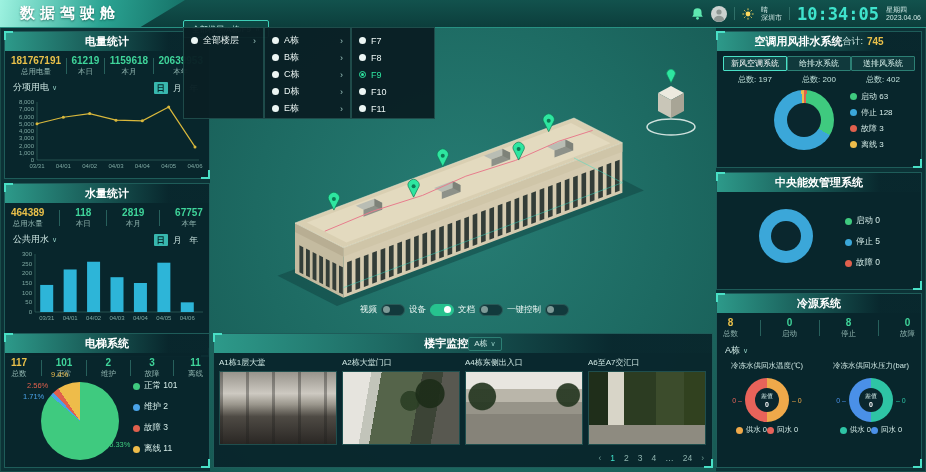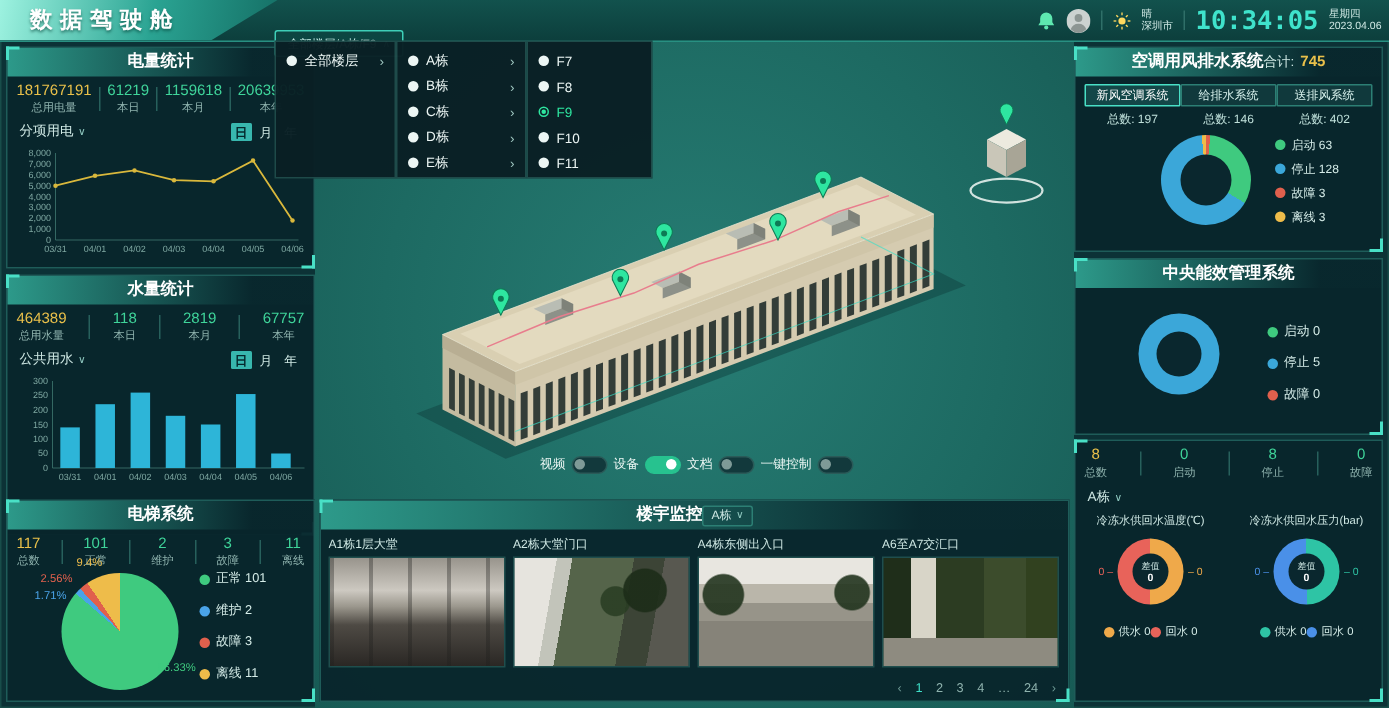--- a/index.html
+++ b/index.html
@@ -45,21 +45,21 @@
   #p-elec{left:4px;top:31px;width:206px;height:148px}
   #p-water{left:4px;top:183px;width:206px;height:174px}
   #p-elev{left:4px;top:333px;width:206px;height:135px}
   #p-hvac{left:716px;top:31px;width:206px;height:137px}
   #p-energy{left:716px;top:172px;width:206px;height:118px}
   #p-cool{left:716px;top:293px;width:206px;height:175px}
   #p-cam{left:213px;top:333px;width:500px;height:135px}
   
   .stats{display:flex;align-items:center;justify-content:space-between;padding:4px 6px 2px}
   .stat{text-align:center}
-  .stat-v{font-size:10px;font-weight:normal;letter-spacing:0}
+  .stat-v{font-size:10px;font-weight:bold;letter-spacing:0}
   .stat-v.y{color:#e9c04a}.stat-v.g{color:#3fd49a}
   .stat-l{font-size:7.5px;color:#8fb3ae;margin-top:1px}
   .stat-sep{width:1px;height:16px;background:#27605c}
   .subrow{display:flex;justify-content:space-between;align-items:center;padding:2px 8px;font-size:9px;color:#cfe8e4}
   .dd{display:flex;gap:3px;align-items:center;cursor:pointer}
   .tabs{display:flex;gap:2px}
   .tab{font-size:8.5px;color:#cfe8e4;padding:0 3px;line-height:12px;cursor:pointer}
   .tab.on{background:#38b7ae;color:#04282c;font-weight:bold;border-radius:1px}
   .chart{display:block;margin:0 auto}
   
@@ -92,21 +92,21 @@
   .cool-dd{padding:3px 8px 0;font-size:9px;color:#cfe8e4;display:flex;gap:3px;align-items:center;cursor:pointer}
   .gauges{display:flex;justify-content:space-between;padding:0 2px}
   .gauge{width:96px;text-align:center}
   .g-title{font-size:7.5px;color:#cfe8e4;white-space:nowrap;margin:4px 0 7px}
   .g-row{display:flex;align-items:center;justify-content:center;gap:3px}
   .g-donut{position:relative;width:44px;height:44px;border-radius:50%}
   .g-hole{position:absolute;inset:10px;background:#0a272e;border-radius:50%;display:flex;flex-direction:column;
           align-items:center;justify-content:center}
   .g-cl{font-size:6px;color:#cfe8e4}.g-cv{font-size:7px;color:#fff;font-weight:bold}
   .g-side{font-size:7px;white-space:nowrap}
-  .g-leg{display:flex;justify-content:center;gap:0;margin-top:13px;font-size:7.5px;color:#d5ece8}
+  .g-leg{display:flex;justify-content:center;gap:0;margin-top:3px;font-size:7.5px;color:#d5ece8}
   .leg-s{display:flex;align-items:center;gap:3px}
   
   .cam-dd{border:1px solid #2c7f74;font-size:8px;color:#cfe8e4;padding:0 5px;line-height:12px;border-radius:2px;
           display:flex;gap:3px;align-items:center;font-weight:normal;cursor:pointer}
   .cam-row{display:flex;gap:5px;padding:2px 5px 0}
   .cam{width:118px}
   .cam-l{font-size:8px;color:#cfe8e4;margin:2px 0 3px;white-space:nowrap;overflow:hidden}
   .cam-img{height:72px;border:1px solid rgba(60,125,118,.45);background-repeat:no-repeat;background-size:cover}
   .cimg0{background-image:
      repeating-linear-gradient(90deg,rgba(30,30,28,.35) 0 3px,transparent 3px 26px),
@@ -494,21 +494,21 @@
       <b>745</b>
     </span>
   </div>
   <div class="systems">
       <div class="sys">
         <div class="sys-b on">新风空调系统</div>
         <div class="sys-t">总数: 197</div>
       </div>
       <div class="sys">
         <div class="sys-b">给排水系统</div>
-        <div class="sys-t">总数: 146</div>
+        <div class="sys-t">总数: 200</div>
       </div>
       <div class="sys">
         <div class="sys-b">送排风系统</div>
         <div class="sys-t">总数: 402</div>
       </div>
     </div>
   <div class="donut" id="hvac-donut" style="background: conic-gradient(rgb(224, 96, 77) 0deg, rgb(224, 96, 77) 5.48deg, rgb(63, 202, 127) 5.48deg, rgb(63, 202, 127) 120.61deg, rgb(59, 167, 217) 120.61deg, rgb(59, 167, 217) 354.52deg, rgb(238, 188, 74) 354.52deg, rgb(238, 188, 74) 360deg);">
     <div class="hole"></div>
   </div>
   <div class="legend-col" id="hvac-legend">
@@ -548,20 +548,23 @@
         <span>停止 5</span>
       </div>
       <div class="leg">
         <span class="dot" style="background:#e0604d"></span>
         <span>故障 0</span>
       </div>
     </div>
 </div>
 
 <div id="p-cool" class="panel">
+  <div class="p-hd">
+    <span>冷源系统</span>
+  </div>
   <div class="stats">
       <div class="stat">
         <div class="stat-v y">8</div>
         <div class="stat-l">总数</div>
       </div>
       <div class="stat-sep"></div>
       <div class="stat">
         <div class="stat-v g">0</div>
         <div class="stat-l">启动</div>
       </div>

